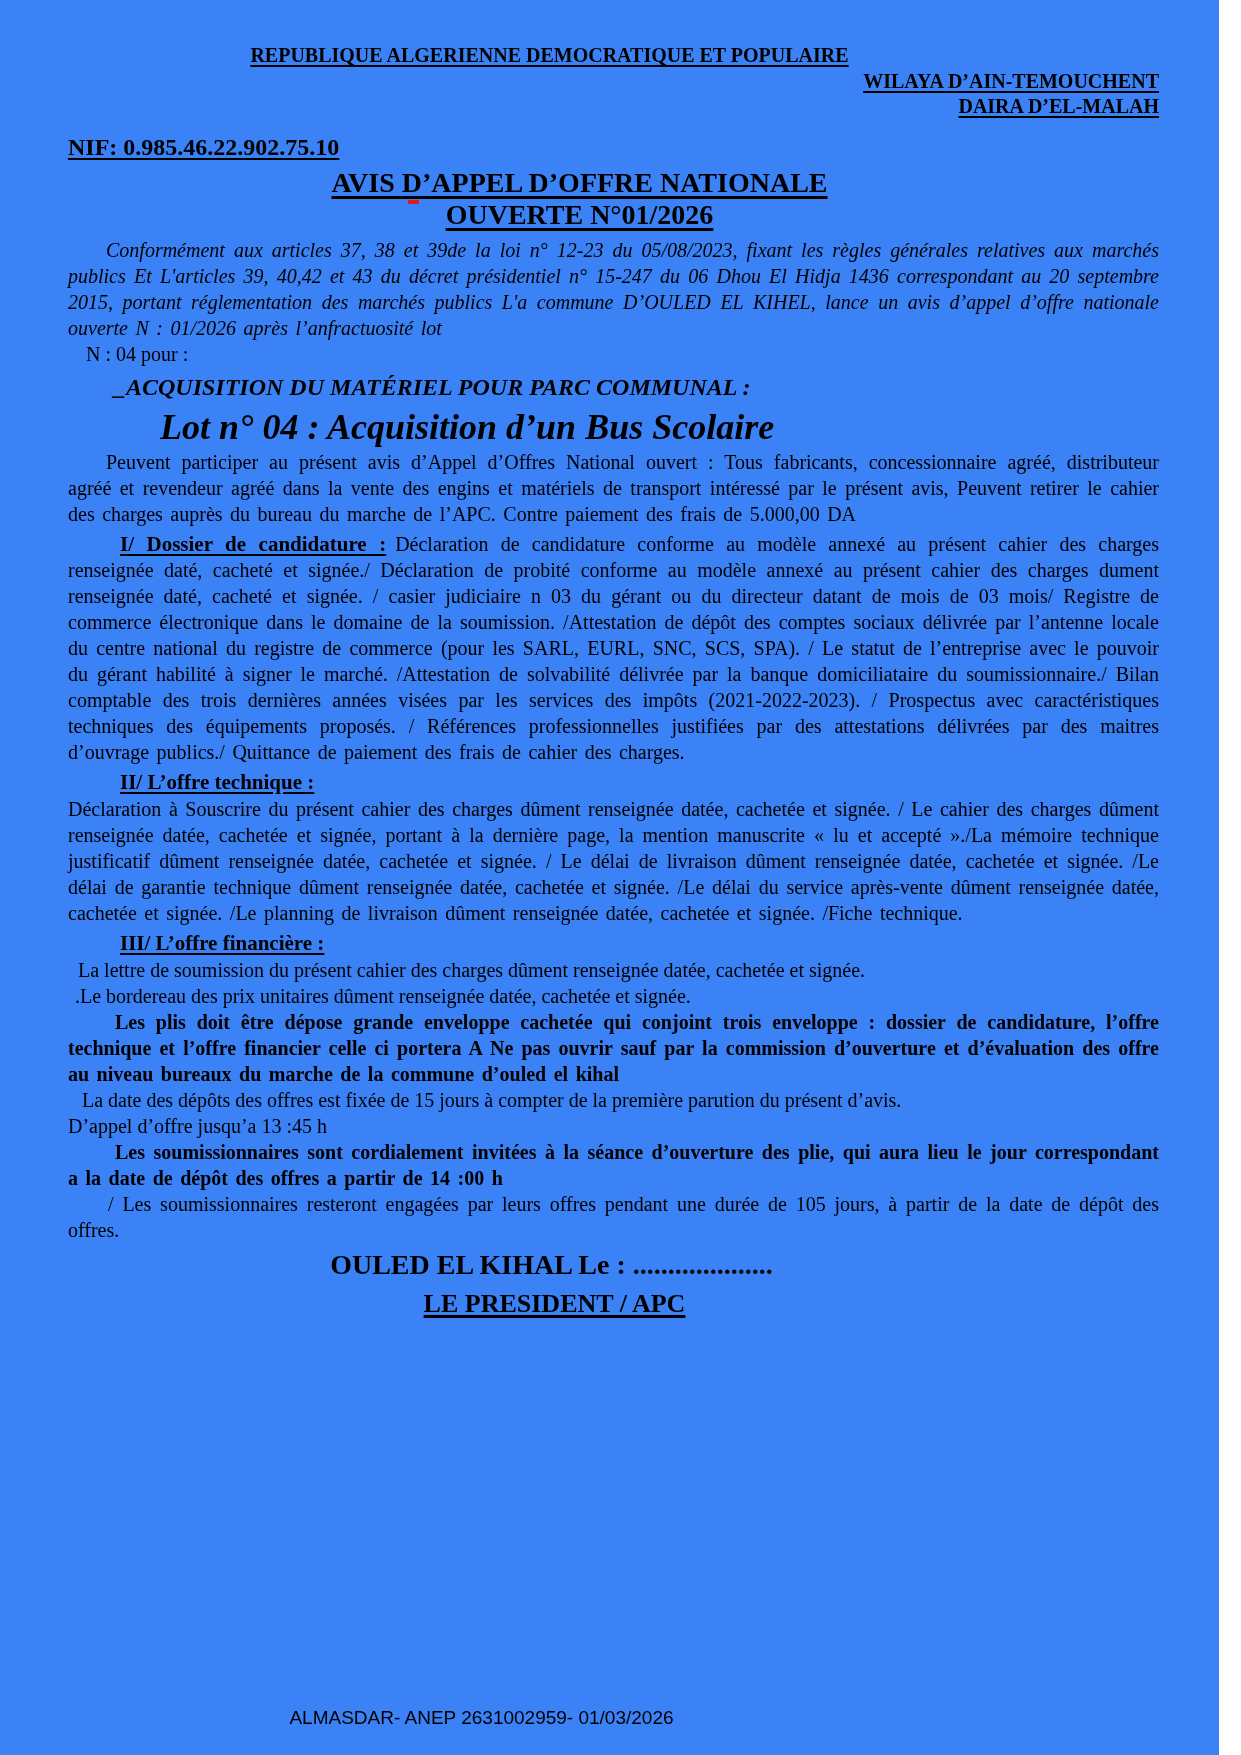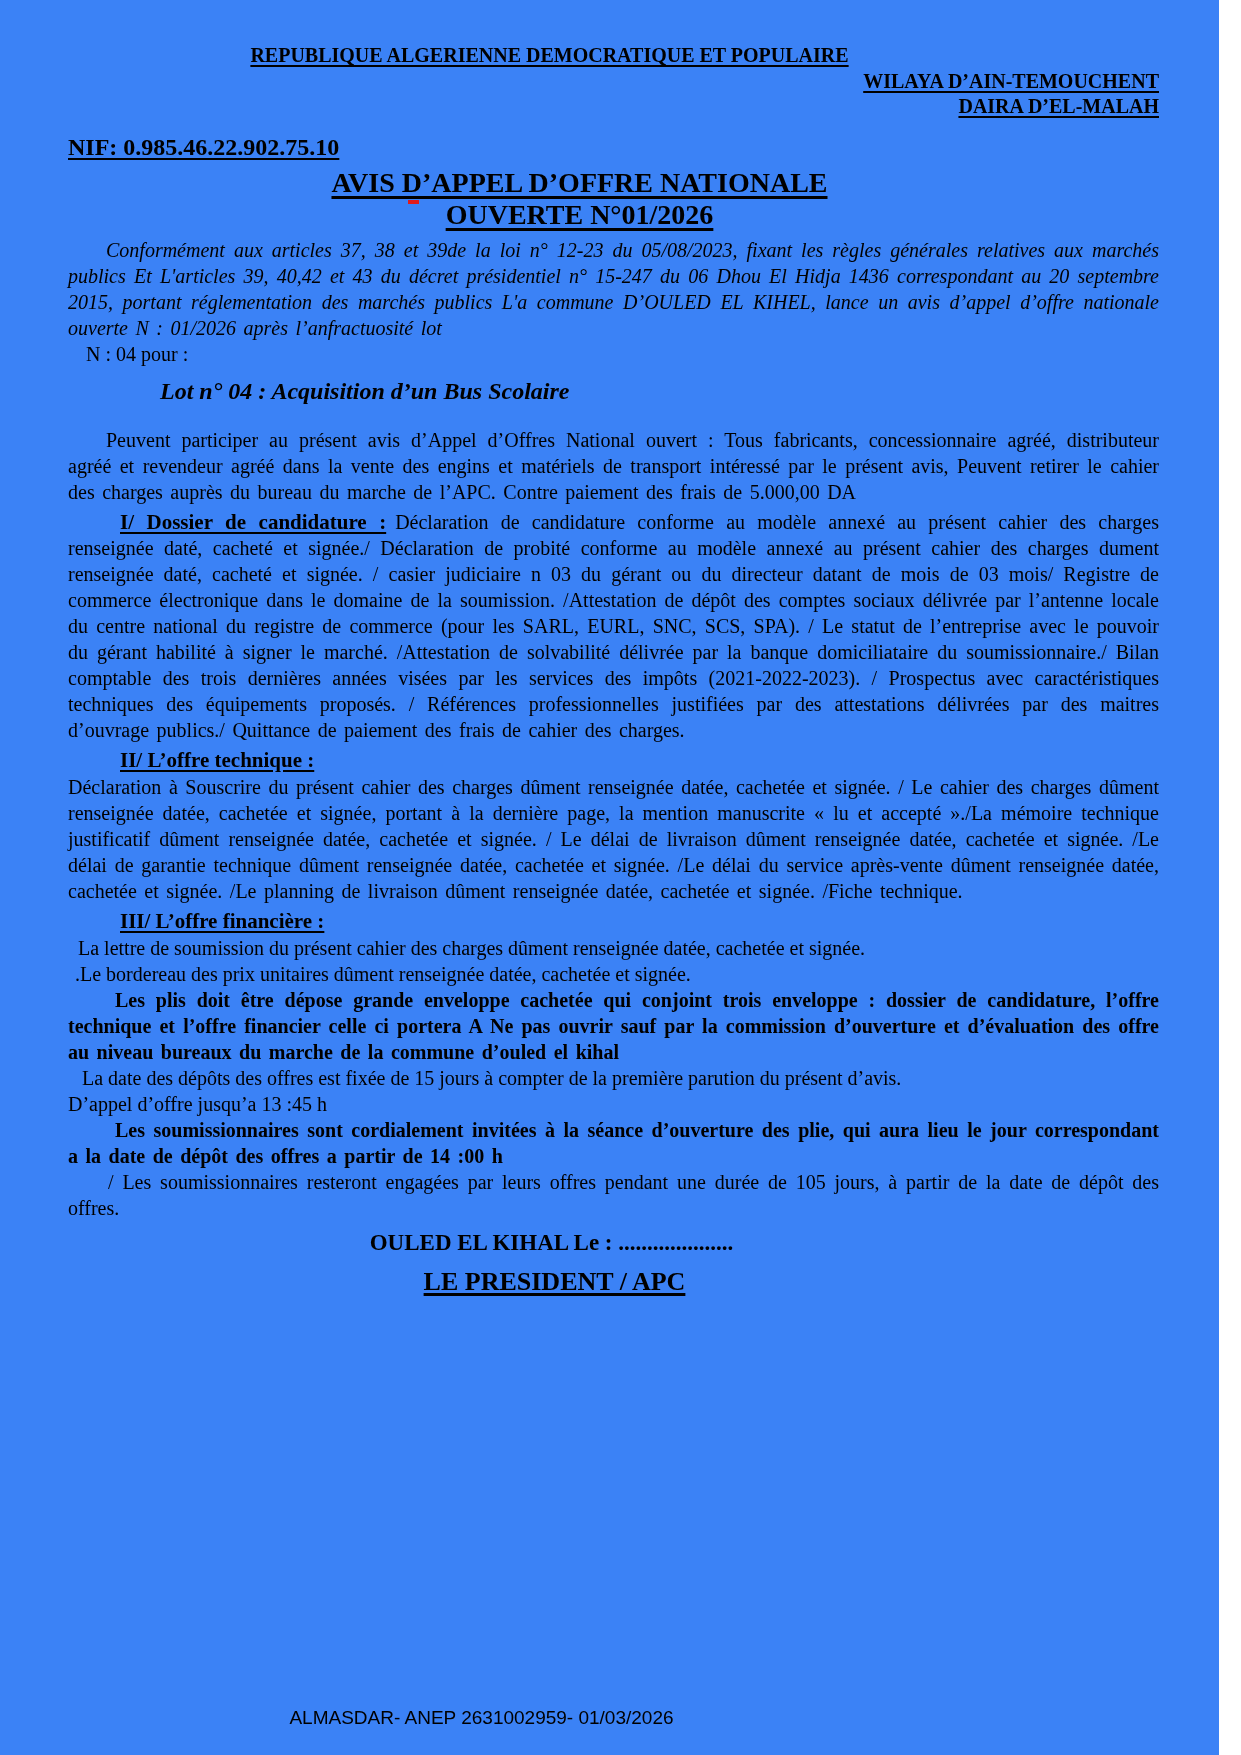--- a/index.html
+++ b/index.html
@@ -26,35 +26,35 @@
   .red-dash { position:absolute; left:15.5%; bottom:-6px; width:11px; height:4px; background:#e01b1b; display:block; }
 
   .just   { text-align:justify; word-spacing:2.5px; }
   .indent { text-indent:38px; }
   .mt4 { margin-top:4px; } .mt6 { margin-top:6px;font-style:italic; }
 
   .lot-ref { margin-left:18px; }
 
   .obj { font-weight:bold; font-style:italic; font-size:24px; line-height:31px; margin-left:44px; margin-top:5px; }
   .obj .mark { font-style:normal; font-weight:bold; margin-right:2px; }
-  .lot { font-weight:bold; font-style:italic; font-size:24px; line-height:34px; margin-left:92px; margin-top:7px; margin-bottom:19px; }
+  .lot { font-weight:bold; font-style:italic; font-size:36px; line-height:34px; margin-left:92px; margin-top:7px; margin-bottom:5px; }
 
   .sec-heading { font-weight:bold; font-size:21px; line-height:27px; margin-left:52px; }
   .cand { text-indent:52px; }
   .cand .lead { font-weight:bold; font-size:21px; text-decoration:underline; text-decoration-thickness:2px; text-underline-offset:3px; margin-right:9px; }
 
   .fin-item1 { padding-left:10px; }
   .fin-item2 { padding-left:7px; }
   .fin-item3 { padding-left:0; }
 
   .pl-sm  { text-indent:14px; }
   .pl-md  { text-indent:40px; }
   .pl-lg  { text-indent:47px;font-weight:bold; }
 
-  .sig-place { text-align:center; padding-right:124px; font-weight:bold; font-size:23px; line-height:28px; margin-top:8px; }
+  .sig-place { text-align:center; padding-right:124px; font-weight:bold; font-size:28px; line-height:28px; margin-top:8px; }
   .sig-pres  { text-align:center; padding-right:118px; font-weight:bold; font-size:26px; line-height:34px; margin-top:8px; }
   .sig-pres .u { text-decoration-thickness:3px; }
 
   .footer {
     position:absolute; left:0; top:1706px; width:100%;
     text-align:center; transform:translateX(-128px);
     font-family:"Liberation Sans", sans-serif;
     font-size:19px; line-height:24px; color:#000;
   }
 </style>
@@ -80,20 +80,23 @@
   <div class="main-title mt4">
     <span class="tl"><span>AVIS D’APPEL D’OFFRE NATIONALE</span><i class="red-dash" style="background: rgb(224, 27, 27);"></i></span>
   </div>
   <div class="main-title">
     <span class="tl">OUVERTE N°01/2026</span>
   </div>
 
   <p class="just indent mt6">Conformément aux articles 37, 38 et 39de la loi n° 12-23 du 05/08/2023, fixant les règles générales relatives aux marchés publics  Et L'articles 39, 40,42 et 43 du décret présidentiel n° 15-247 du 06 Dhou El Hidja 1436 correspondant au 20 septembre 2015, portant réglementation des marchés publics L'a commune D’OULED EL KIHEL, lance un avis d’appel d’offre nationale ouverte N : 01/2026 après l’anfractuosité lot</p>
   <div class="lot-ref">N : 04 pour :</div>
 
+  <div class="obj">
+    <span class="mark">_</span><span>ACQUISITION DU MATÉRIEL POUR PARC COMMUNAL :</span>
+  </div>
 
   <div class="lot">Lot n° 04 : Acquisition d’un Bus Scolaire</div>
 
   <p class="just indent">Peuvent participer au présent avis d’Appel d’Offres National ouvert : Tous fabricants, concessionnaire agréé, distributeur agréé et revendeur agréé dans la vente des engins et matériels de transport intéressé par le présent avis, Peuvent retirer le cahier des charges auprès du bureau du marche de l’APC. Contre paiement des frais de 5.000,00 DA</p>
 
   <p class="just cand mt4">
     <span class="lead">I/ Dossier de candidature :</span><span>Déclaration de candidature conforme au modèle annexé au présent cahier des charges renseignée daté, cacheté et signée./ Déclaration de probité conforme au modèle annexé au présent cahier des charges dument renseignée daté, cacheté et signée. / casier judiciaire n 03 du gérant ou du directeur datant de mois de 03 mois/ Registre de commerce électronique dans le domaine de la soumission. /Attestation de dépôt des comptes sociaux délivrée par l’antenne locale du centre national du registre de commerce (pour les SARL, EURL, SNC, SCS, SPA). / Le statut de l’entreprise avec le pouvoir du gérant habilité à signer le marché. /Attestation de solvabilité délivrée par la banque domiciliataire du soumissionnaire./ Bilan comptable des trois dernières années visées par les services des impôts (2021-2022-2023). / Prospectus avec caractéristiques techniques des équipements proposés. / Références professionnelles justifiées par des attestations délivrées par des maitres d’ouvrage publics./ Quittance de paiement des frais de cahier des charges.</span>
   </p>
 
   <div class="sec-heading mt4">

